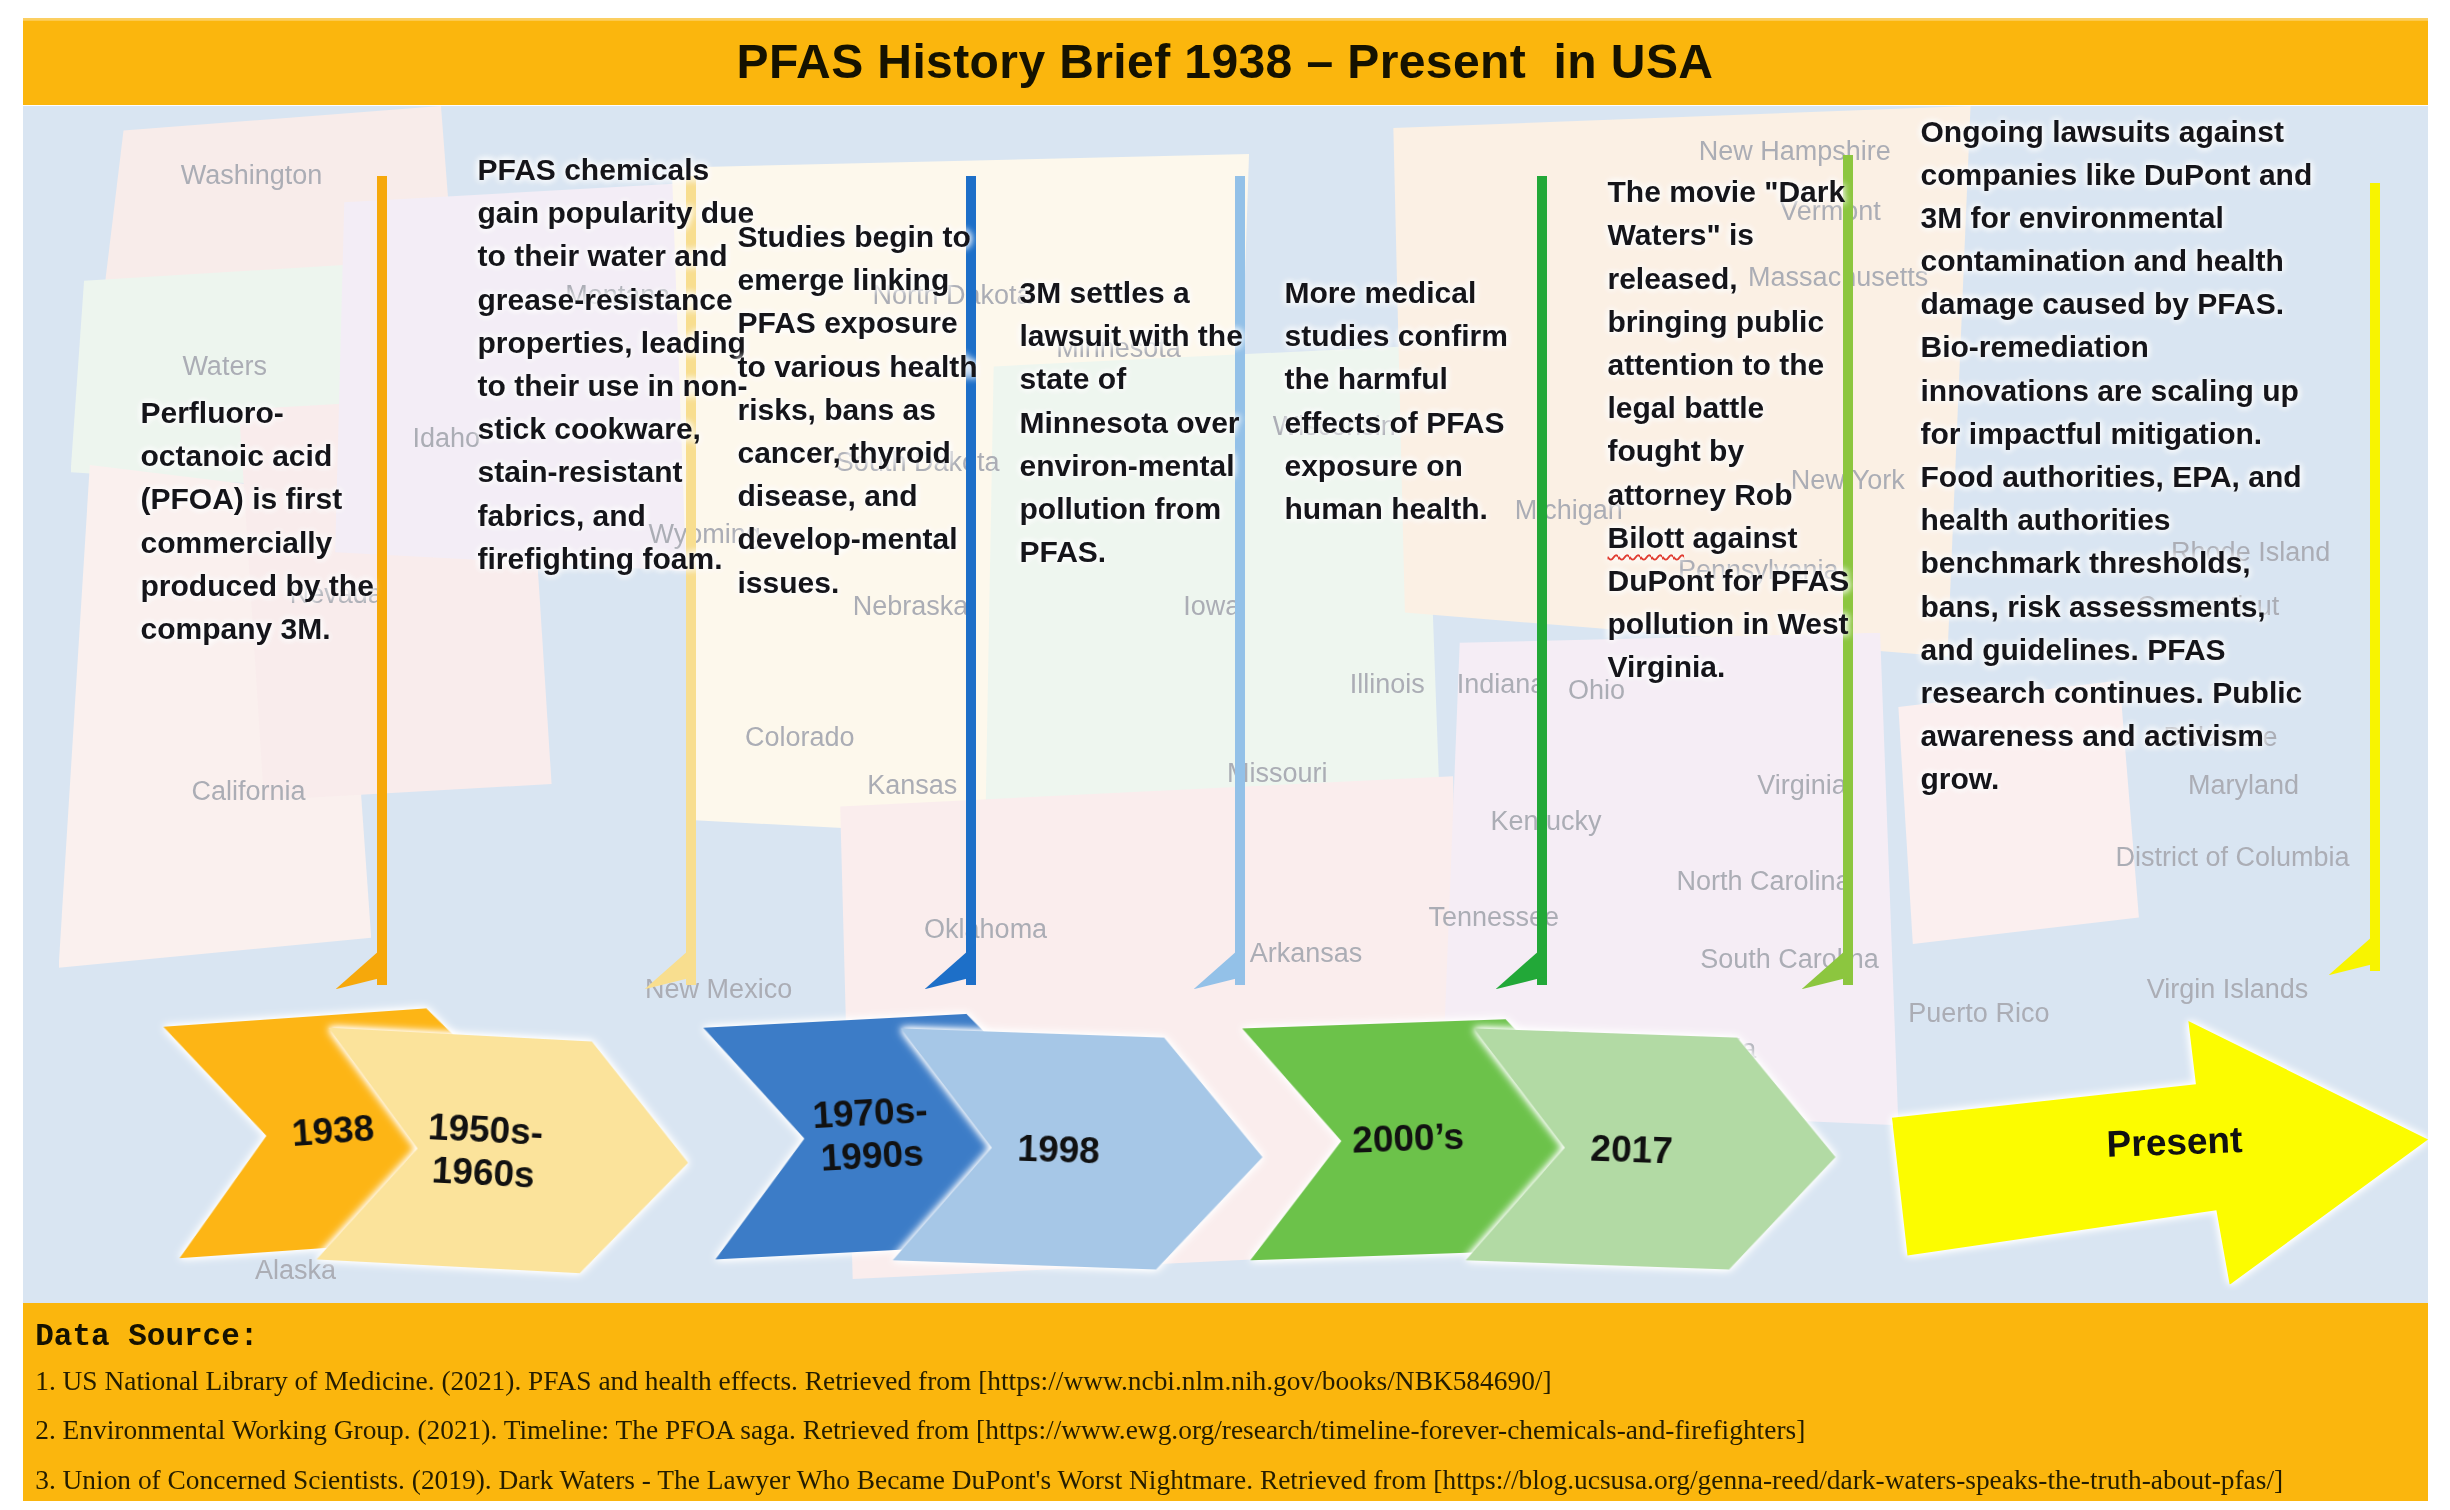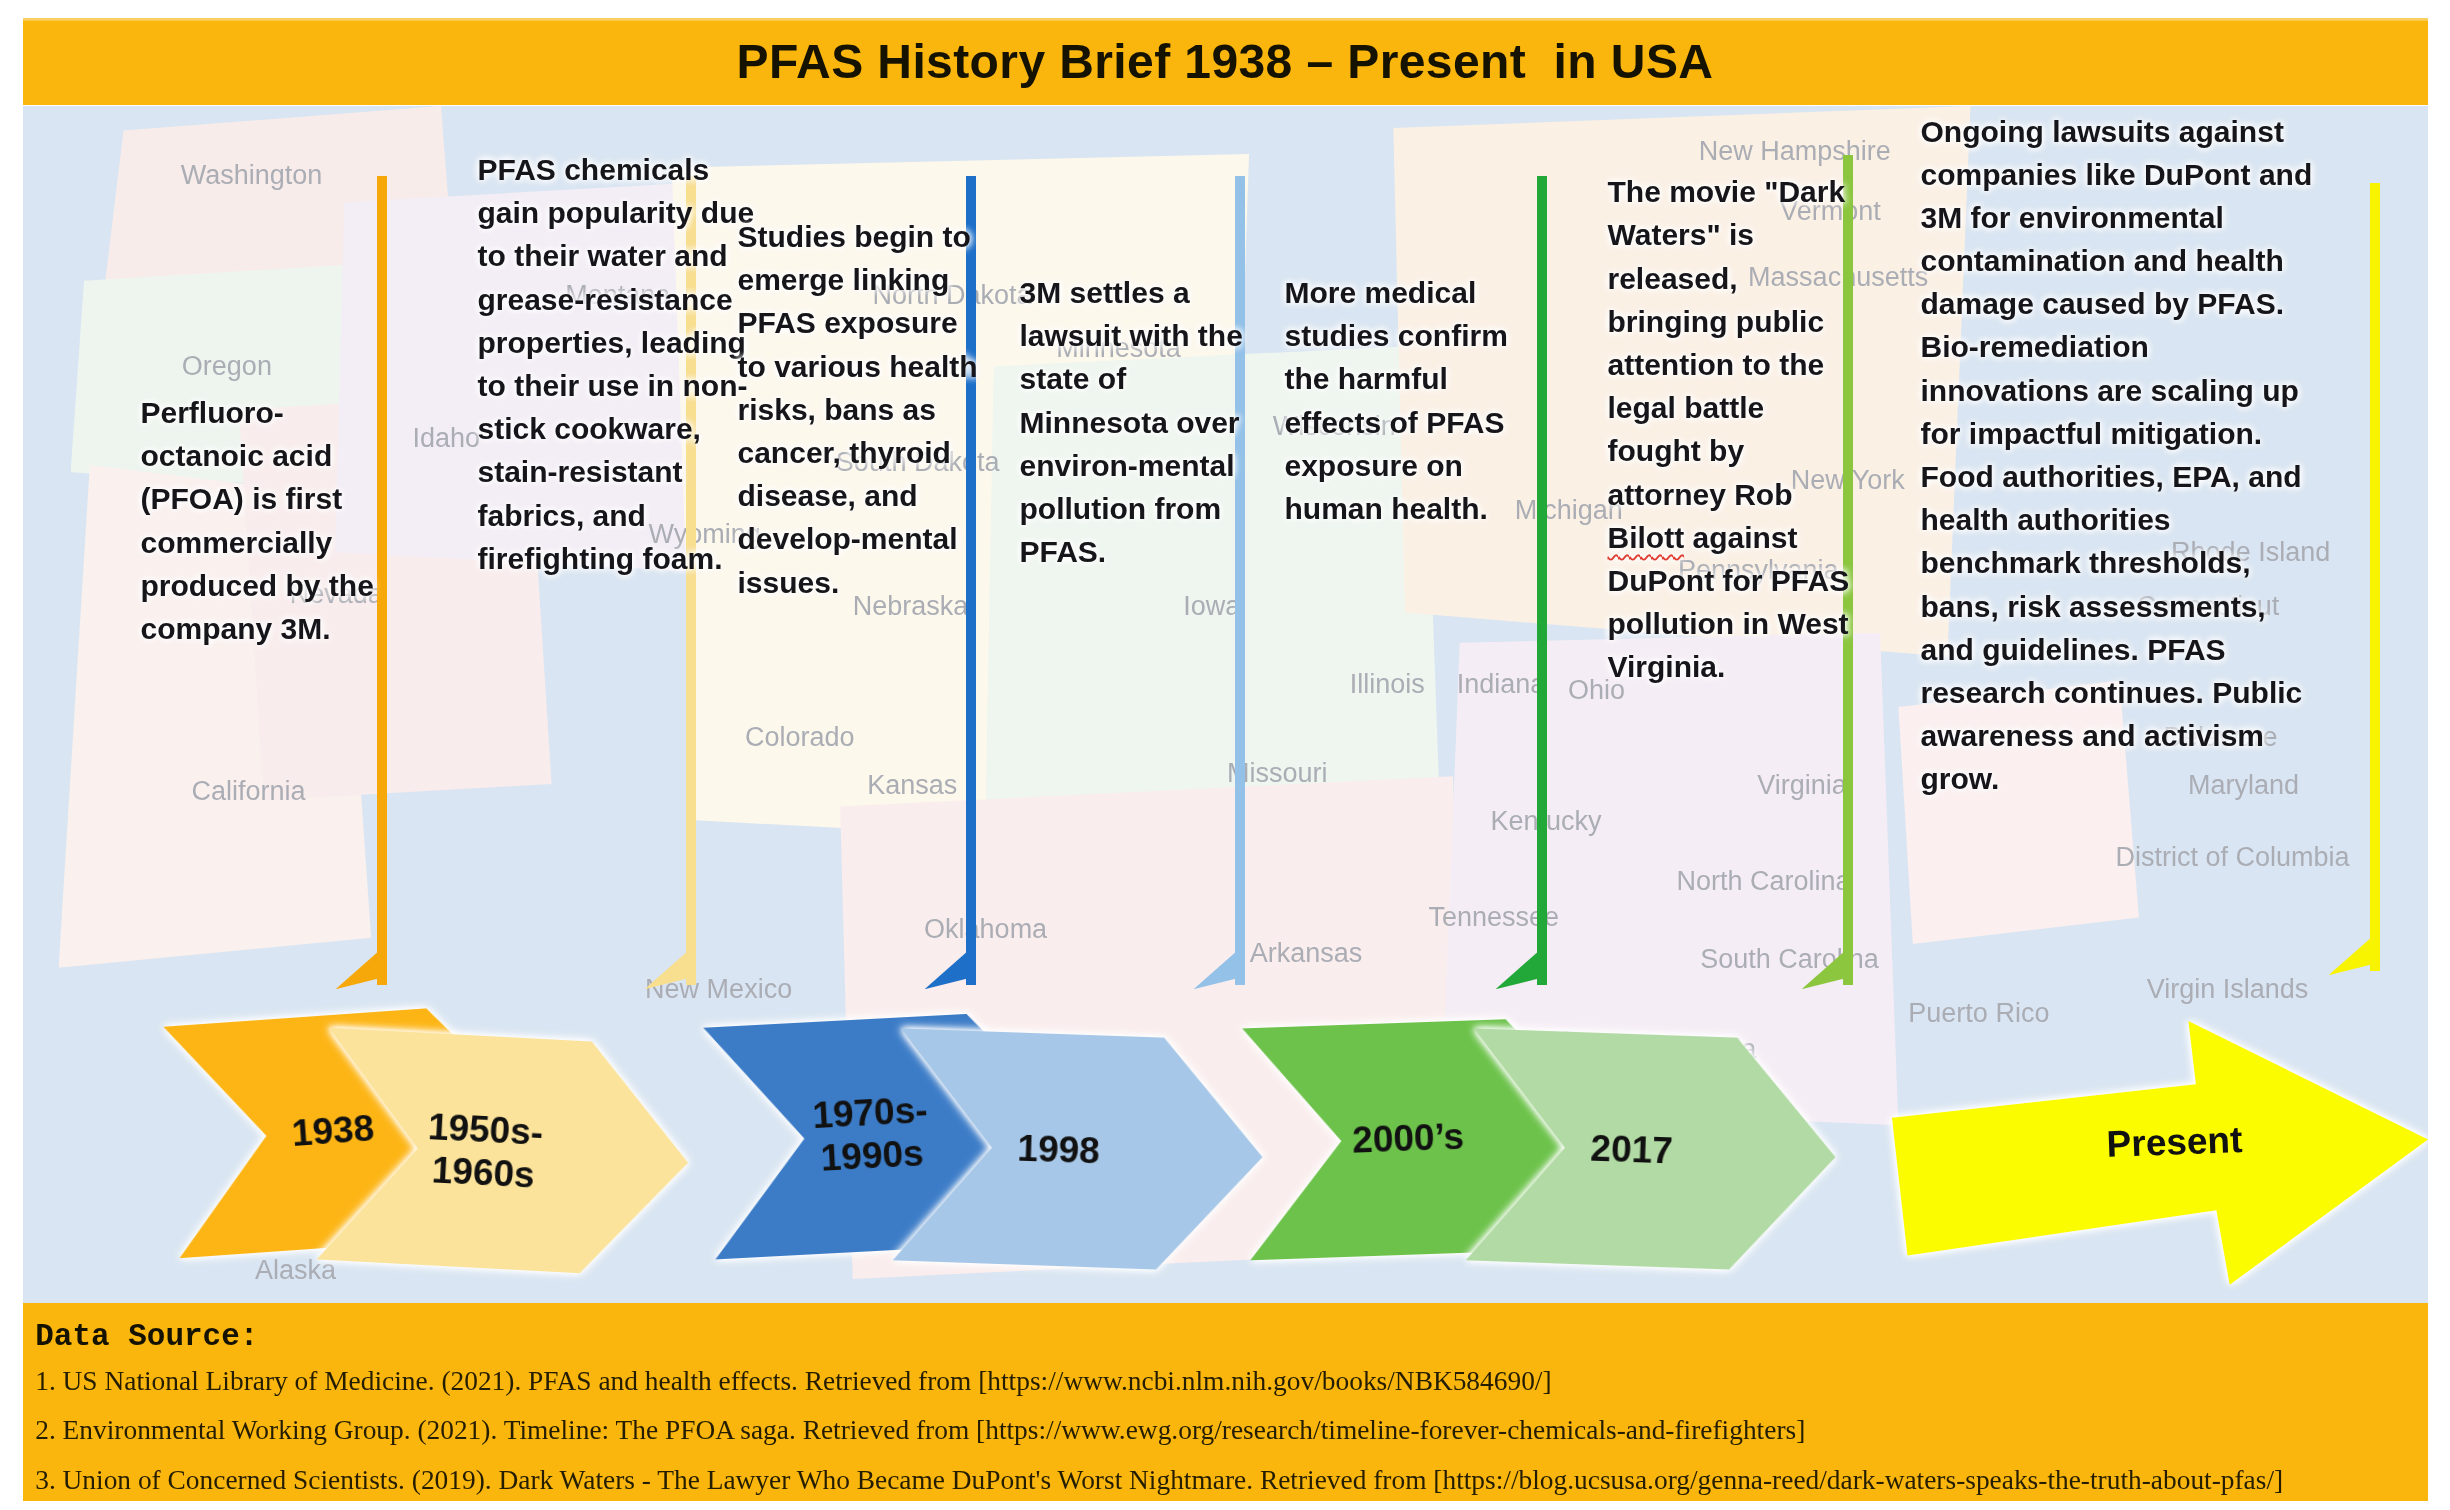--- a/index.html
+++ b/index.html
@@ -86,21 +86,21 @@
     <div class="patch" style="left:13%;top:6%;width:19%;height:34%;background:#F3EDF6;clip-path:polygon(2% 6%,98% 0,100% 98%,0 92%);"></div>
     <div class="patch" style="left:27%;top:4%;width:24%;height:58%;background:#FDF8EC;clip-path:polygon(0 2%,100% 0,96% 100%,4% 96%);"></div>
     <div class="patch" style="left:40%;top:20%;width:19%;height:44%;background:#EEF6EF;clip-path:polygon(2% 4%,96% 0,100% 96%,0 100%);"></div>
     <div class="patch" style="left:34%;top:56%;width:26%;height:42%;background:#FAEDED;clip-path:polygon(0 6%,98% 0,100% 94%,2% 100%);"></div>
     <div class="patch" style="left:57%;top:0;width:24%;height:46%;background:#FBF0E4;clip-path:polygon(0 4%,100% 0,96% 100%,2% 92%);"></div>
     <div class="patch" style="left:59%;top:44%;width:19%;height:42%;background:#F5EDF5;clip-path:polygon(4% 2%,96% 0,100% 98%,0 94%);"></div>
     <div class="patch" style="left:78%;top:48%;width:10%;height:22%;background:#FBEFEF;clip-path:polygon(0 10%,92% 0,100% 90%,6% 100%);"></div>
 
     <div>
         <span class="state-label" style="left: 6.5%; top: 4.5%; margin-left: 16px;">Washington</span>
-        <span class="state-label" style="left: 7%; top: 20.5%;">Oregon</span>
+        <span class="state-label" style="left: 7%; top: 20.5%;">Waters</span>
         <span class="state-label" style="left: 7.5%; top: 56%;">California</span>
         <span class="state-label" style="left: 11.5%; top: 39.5%;">Nevada</span>
         <span class="state-label" style="left: 16.5%; top: 26.5%;">Idaho</span>
         <span class="state-label" style="left: 23%; top: 14.5%;">Montana</span>
         <span class="state-label" style="left: 26.5%; top: 34.5%;">Wyoming</span>
         <span class="state-label" style="left: 30.5%; top: 51.5%;">Colorado</span>
         <span class="state-label" style="left: 35.5%; top: 55.5%;">Kansas</span>
         <span class="state-label" style="left: 38%; top: 67.5%;">Oklahoma</span>
         <span class="state-label" style="left: 26.5%; top: 72.5%;">New Mexico</span>
         <span class="state-label" style="left: 36%; top: 14.5%;">North Dakota</span>

